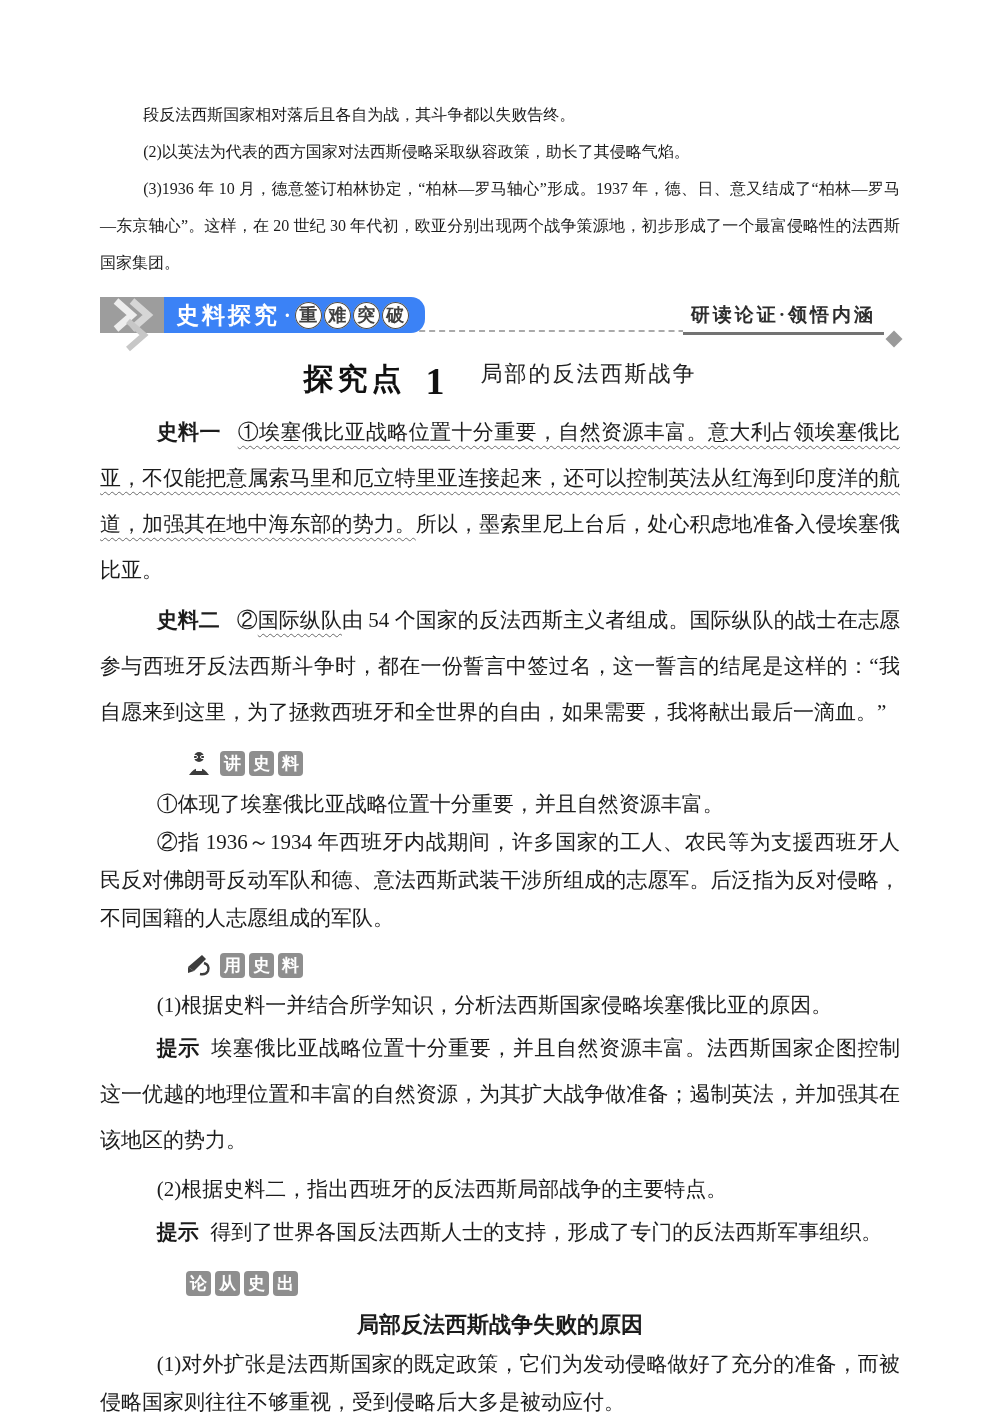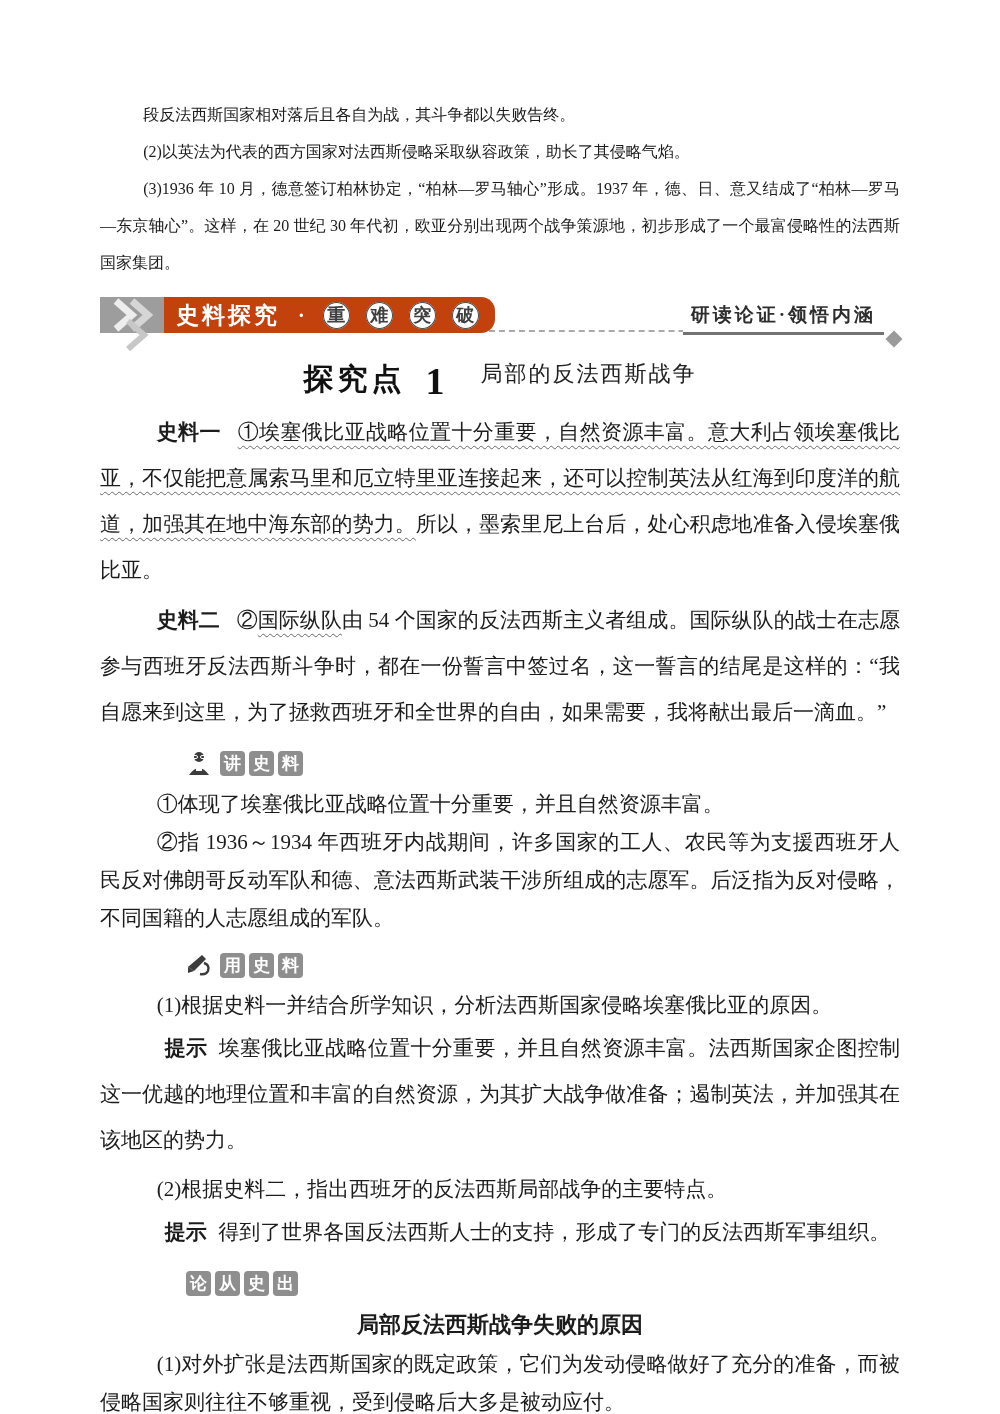--- a/index.html
+++ b/index.html
@@ -51,26 +51,26 @@
   }
   .chevron-block {
     width: 64px;
     height: 36px;
     background: #9d9d9d;
     position: relative;
     overflow: visible;
   }
   .chevron-block svg { position: absolute; left: 0; top: 0; overflow: visible; }
   .banner-bar {
-    background: #c2410c;
+    background: #3b82f6;
     border-radius: 0 14px 14px 0;
     display: flex;
     align-items: center;
     padding: 0 16px 0 12px;
-    gap: 16px;
+    gap: 2px;
     height: 36px;
   }
   .banner-title {
     color: #ffffff;
     font-family: "Liberation Sans", "DejaVu Sans", sans-serif;
     font-weight: bold;
     font-size: 23px;
     letter-spacing: 3px;
     white-space: nowrap;
   }
@@ -198,21 +198,21 @@
     text-indent: 2.7em;
     margin-top: 6px;
   }
   .answer {
     font-family: "Liberation Sans", "DejaVu Sans", sans-serif;
     font-size: 21px;
     line-height: 46px;
     text-align: justify;
     text-indent: 2.7em;
   }
-  .hint-label { font-weight: bold; margin-right: 0.55em; margin-left: 8px; }
+  .hint-label { font-weight: bold; margin-right: 0.55em; }
 
   
   .conclusion-title {
     font-family: "Liberation Sans", "DejaVu Sans", sans-serif;
     font-weight: bold;
     font-size: 22px;
     text-align: center;
     line-height: 40px;
     margin-top: 8px;
   }

